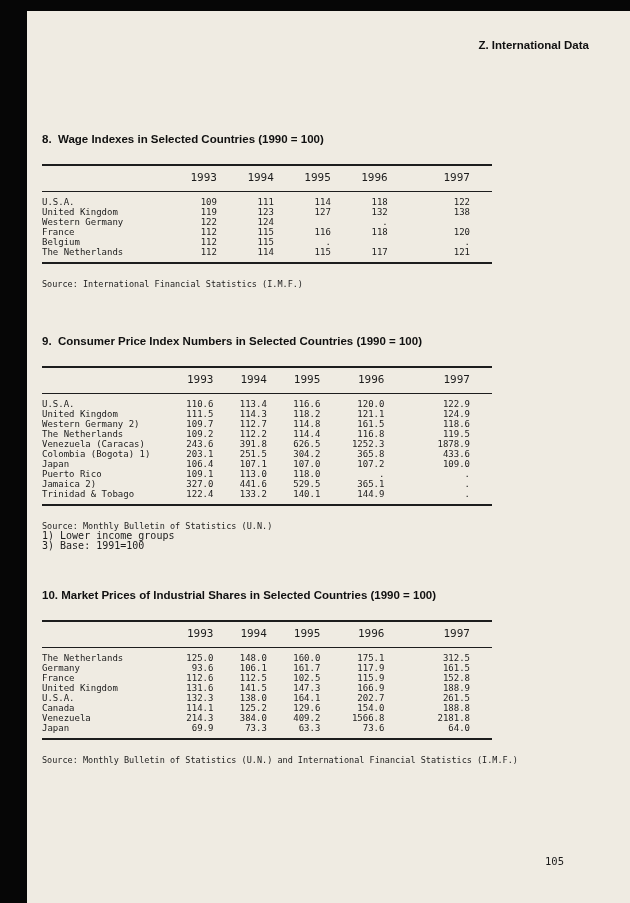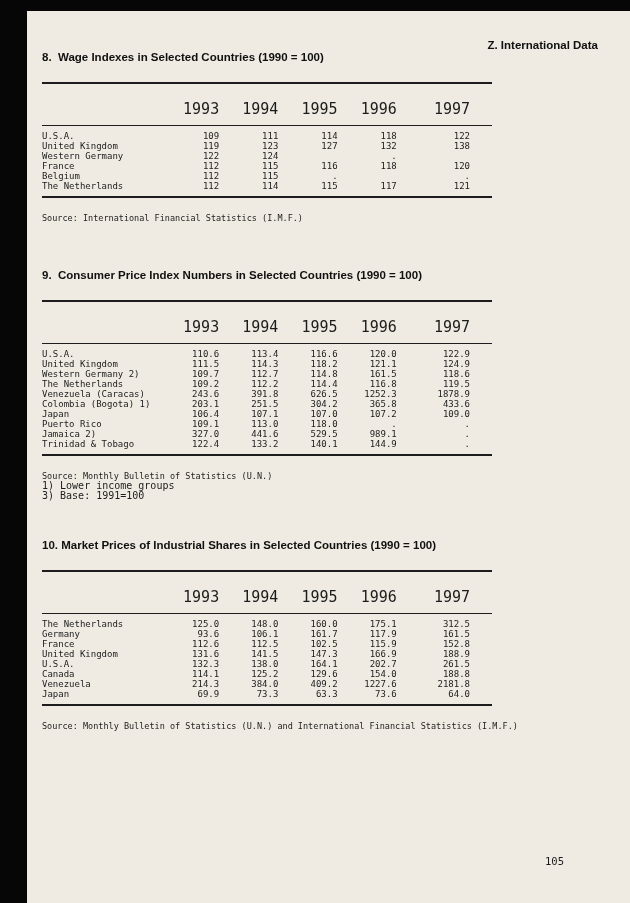--- a/index.html
+++ b/index.html
@@ -9,39 +9,39 @@
     font-family:"DejaVu Sans Mono","Liberation Mono",monospace;
     color:#1c1c1c;
     position:relative;
     overflow:hidden;
   }
   .scan-top { position:absolute; top:0; left:0; width:630px; height:11px; background:#060606; }
   .scan-left { position:absolute; top:0; left:0; width:27px; height:903px; background:#060606; }
   .page { position:absolute; left:27px; top:11px; width:603px; height:892px; padding-left:15px; }
 
   .doc-header {
-    text-align:right; padding-right:32px; margin-top:28px;
+    text-align:right; padding-right:41px; margin-top:28px;
     font-family:"Liberation Sans",sans-serif; font-weight:bold; font-size:11.5px; color:#101010;
   }
   .section-title {
     font-family:"Liberation Sans",sans-serif; font-weight:bold; font-size:11.5px;
     white-space:pre; color:#101010;
   }
-  .sec-8 .section-title { }
+  .sec-8 .section-title { margin-top:82px; }
   .sec-9 .section-title { margin-top:46px; }
   .sec-10 .section-title { margin-top:38px; }
 
   table.stat {
     border-collapse:collapse; width:450px; margin-top:19px;
     border-top:2px solid #1d1d1d; border-bottom:2px solid #1d1d1d;
     font-size:9px;
   }
   table.stat thead th {
-    font-weight:normal; text-align:right; font-size:15px;
-    padding:16px 0 7px 0; border-bottom:1.5px solid #1d1d1d;
+    font-weight:normal; text-align:right; font-size:11px;
+    padding:5px 0 7px 0; border-bottom:1.5px solid #1d1d1d;
   }
   table.stat thead th.lbl { width:118px; }
   table.stat td { text-align:right; line-height:10px; font-size:9px; padding:0; white-space:pre; }
   table.stat td.lbl { text-align:left; }
   table.stat tbody tr:first-child td { padding-top:5px; }
   table.stat tbody tr:last-child td { padding-bottom:5px; }
   table.stat th:last-child, table.stat td:last-child { padding-right:22px; }
 
   .source { margin-top:15px; font-size:8.5px; white-space:pre; }
   .notes { font-size:10px; }
@@ -203,21 +203,21 @@
             <td>113.0</td>
             <td>118.0</td>
             <td>.</td>
             <td>.</td>
           </tr>
           <tr>
             <td class="lbl">Jamaica 2)</td>
             <td>327.0</td>
             <td>441.6</td>
             <td>529.5</td>
-            <td>989.1</td>
+            <td>365.1</td>
             <td>.</td>
           </tr>
           <tr>
             <td class="lbl">Trinidad &amp; Tobago</td>
             <td>122.4</td>
             <td>133.2</td>
             <td>140.1</td>
             <td>144.9</td>
             <td>.</td>
           </tr>
@@ -290,21 +290,21 @@
             <td>125.2</td>
             <td>129.6</td>
             <td>154.0</td>
             <td>188.8</td>
           </tr>
           <tr>
             <td class="lbl">Venezuela</td>
             <td>214.3</td>
             <td>384.0</td>
             <td>409.2</td>
-            <td>1227.6</td>
+            <td>1566.8</td>
             <td>2181.8</td>
           </tr>
           <tr>
             <td class="lbl">Japan</td>
             <td>69.9</td>
             <td>73.3</td>
             <td>63.3</td>
             <td>73.6</td>
             <td>64.0</td>
           </tr>

